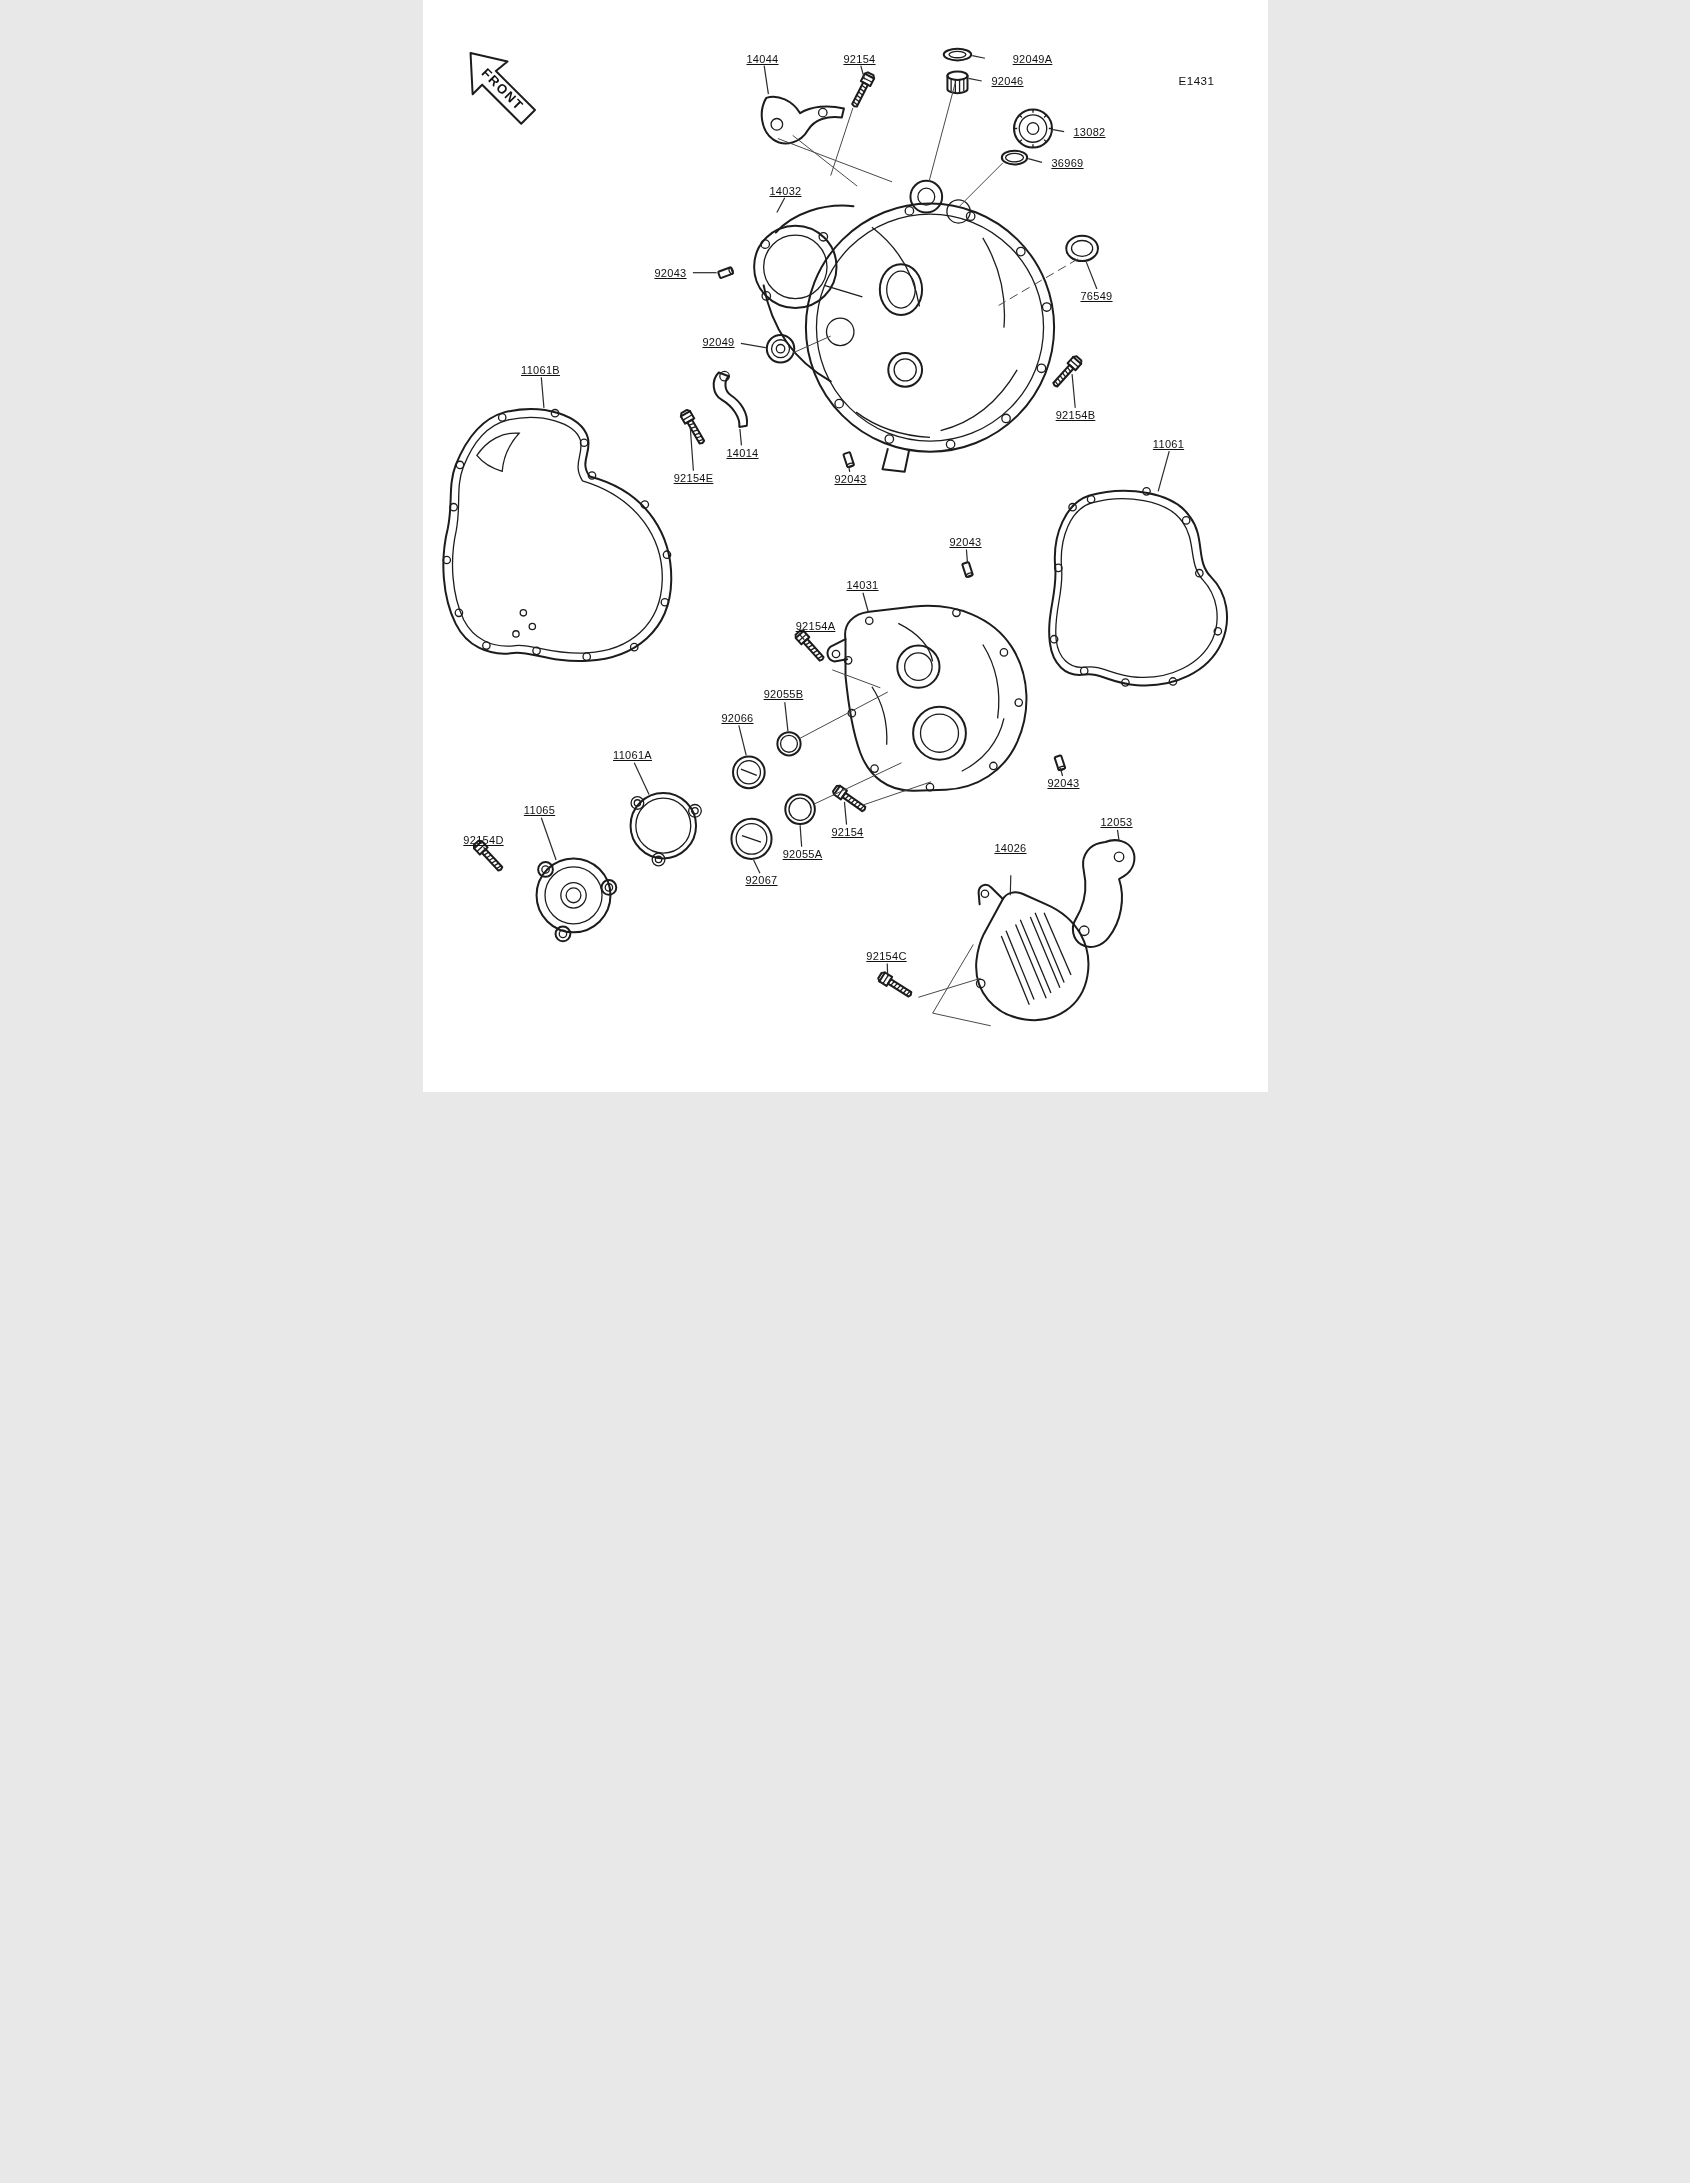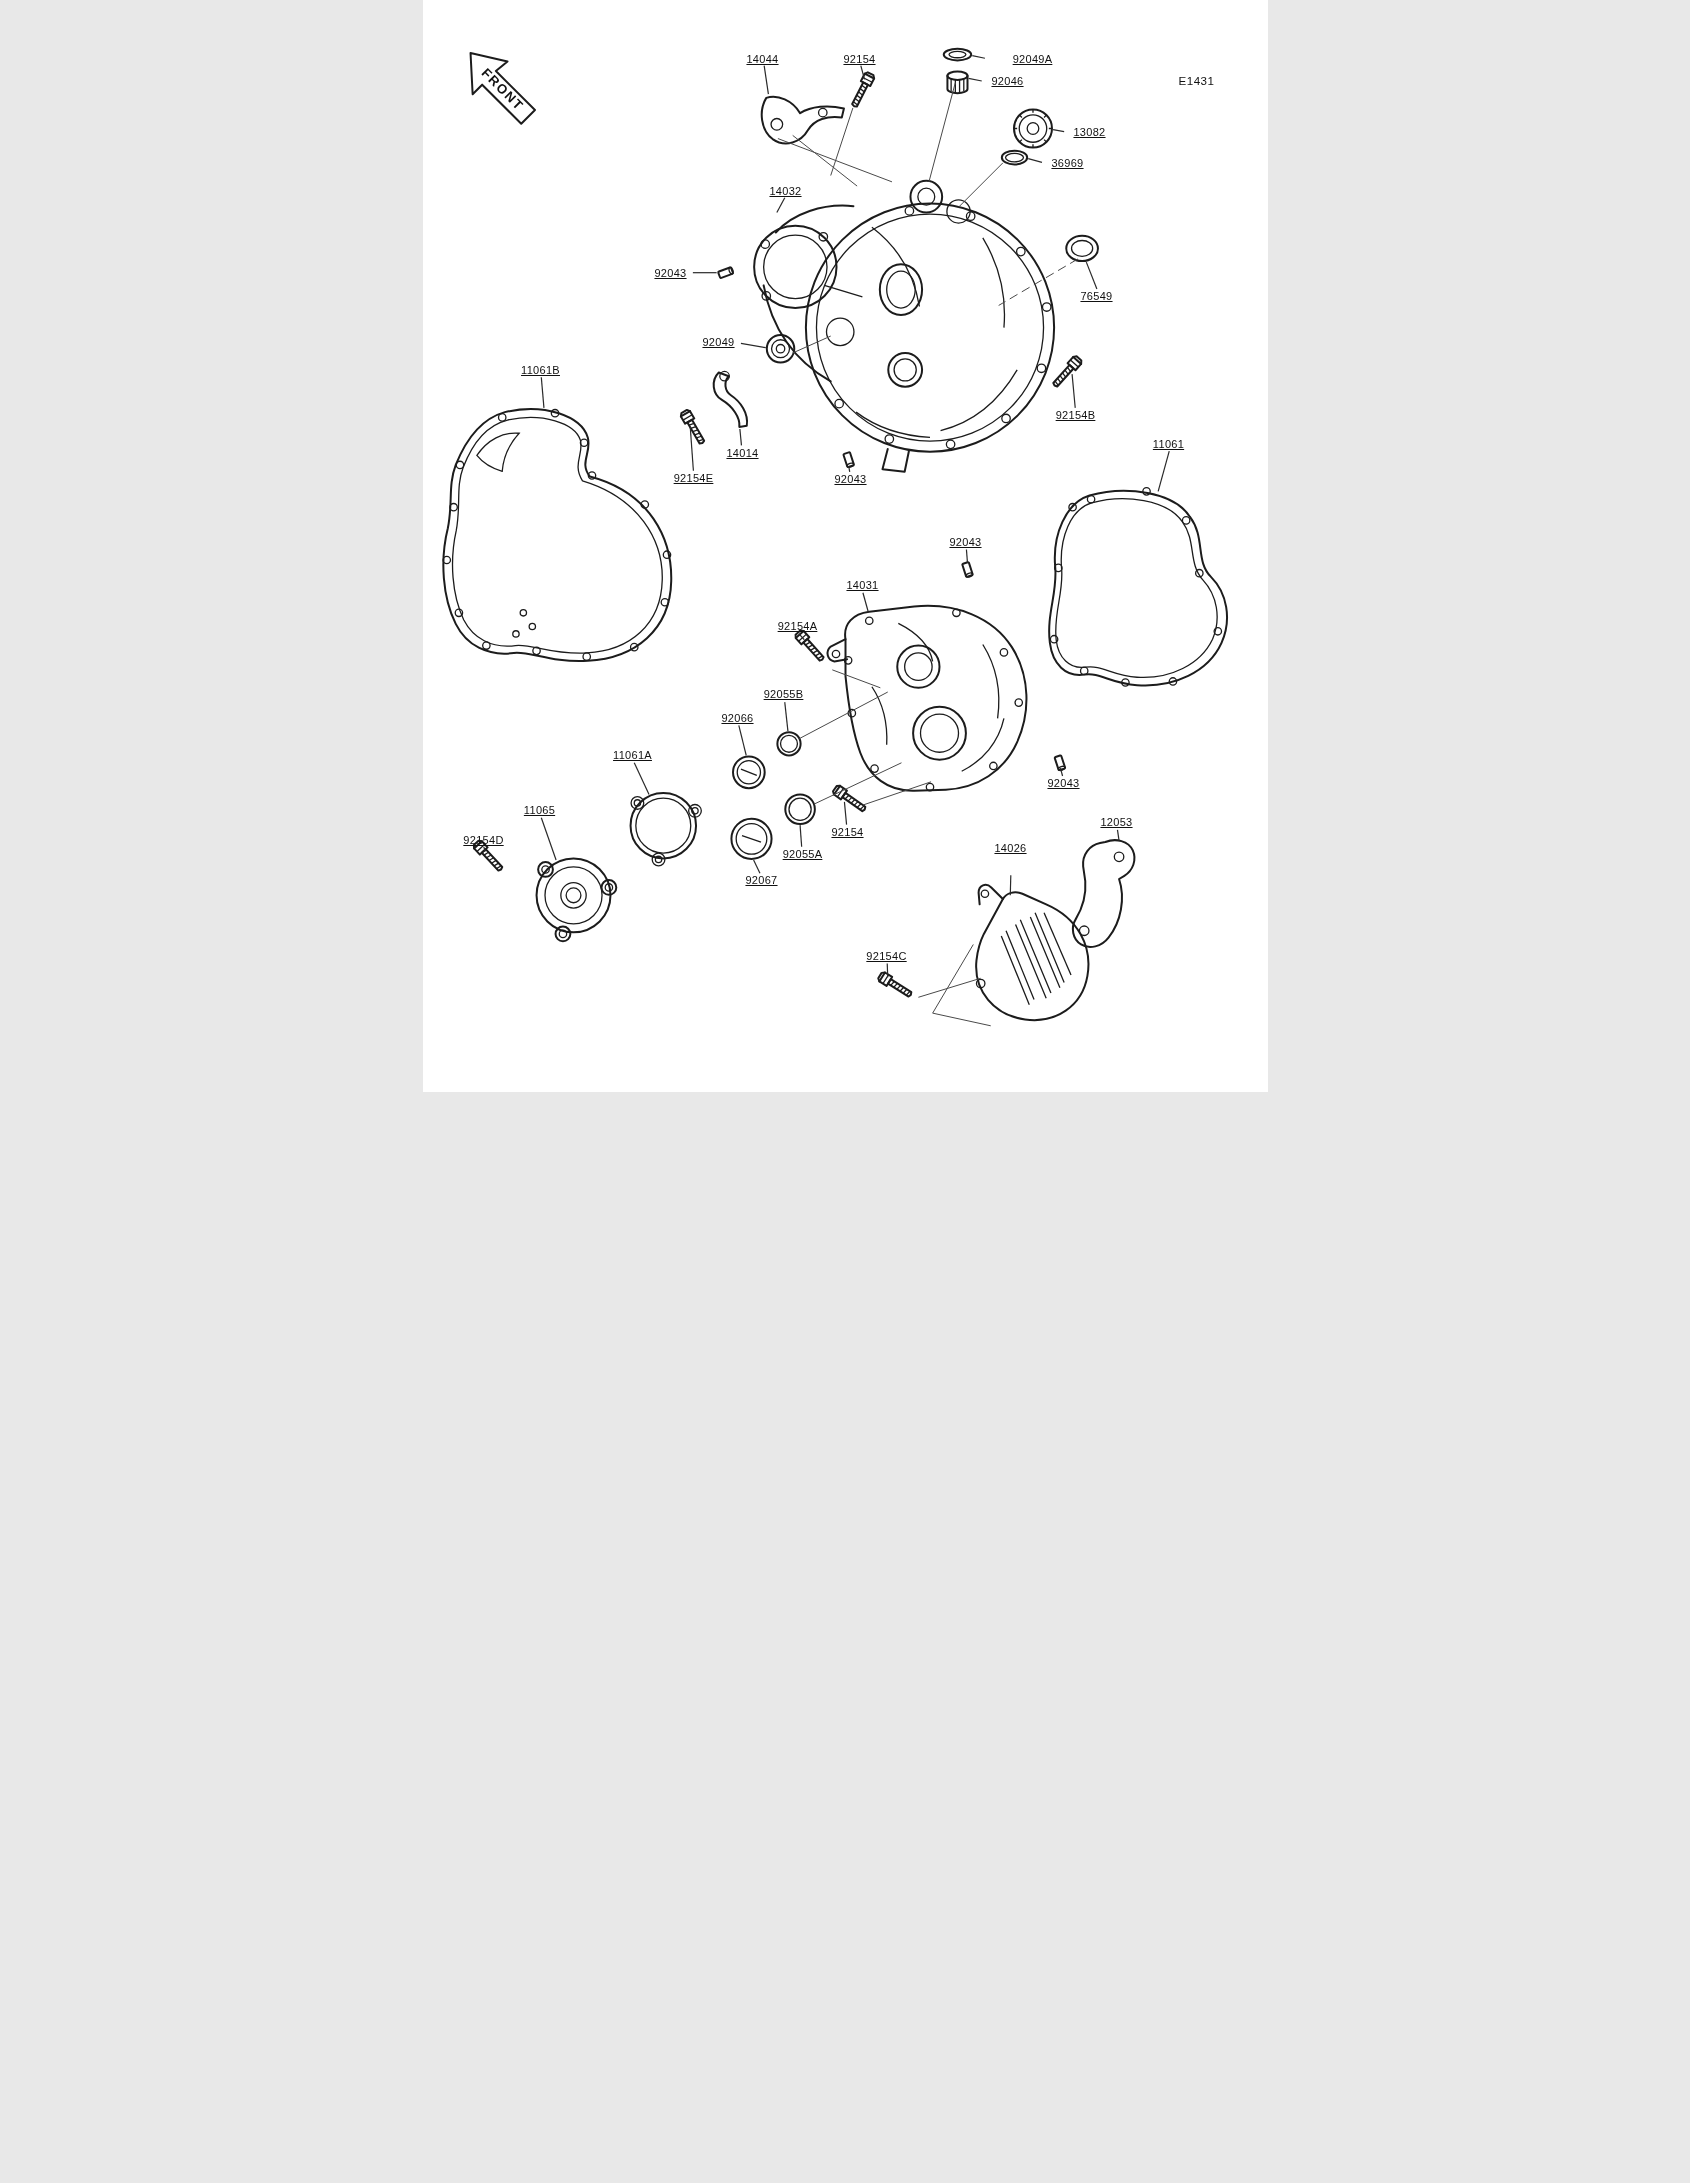--- a/index.html
+++ b/index.html
@@ -345,21 +345,21 @@
   <div class="part-label" style="left:674px;top:296px;">76549</div>
   <div class="part-label" style="left:296px;top:342px;">92049</div>
   <div class="part-label" style="left:118px;top:370px;">11061B</div>
   <div class="part-label" style="left:653px;top:415px;">92154B</div>
   <div class="part-label" style="left:320px;top:453px;">14014</div>
   <div class="part-label" style="left:271px;top:478px;">92154E</div>
   <div class="part-label" style="left:428px;top:479px;">92043</div>
   <div class="part-label" style="left:746px;top:444px;">11061</div>
   <div class="part-label" style="left:543px;top:542px;">92043</div>
   <div class="part-label" style="left:440px;top:585px;">14031</div>
-  <div class="part-label" style="left:375px;top:626px;">92154A</div>
+  <div class="part-label" style="left:393px;top:626px;">92154A</div>
   <div class="part-label" style="left:361px;top:694px;">92055B</div>
   <div class="part-label" style="left:315px;top:718px;">92066</div>
   <div class="part-label" style="left:210px;top:755px;">11061A</div>
   <div class="part-label" style="left:117px;top:810px;">11065</div>
   <div class="part-label" style="left:61px;top:840px;">92154D</div>
   <div class="part-label" style="left:641px;top:783px;">92043</div>
   <div class="part-label" style="left:425px;top:832px;">92154</div>
   <div class="part-label" style="left:380px;top:854px;">92055A</div>
   <div class="part-label" style="left:339px;top:880px;">92067</div>
   <div class="part-label" style="left:694px;top:822px;">12053</div>

